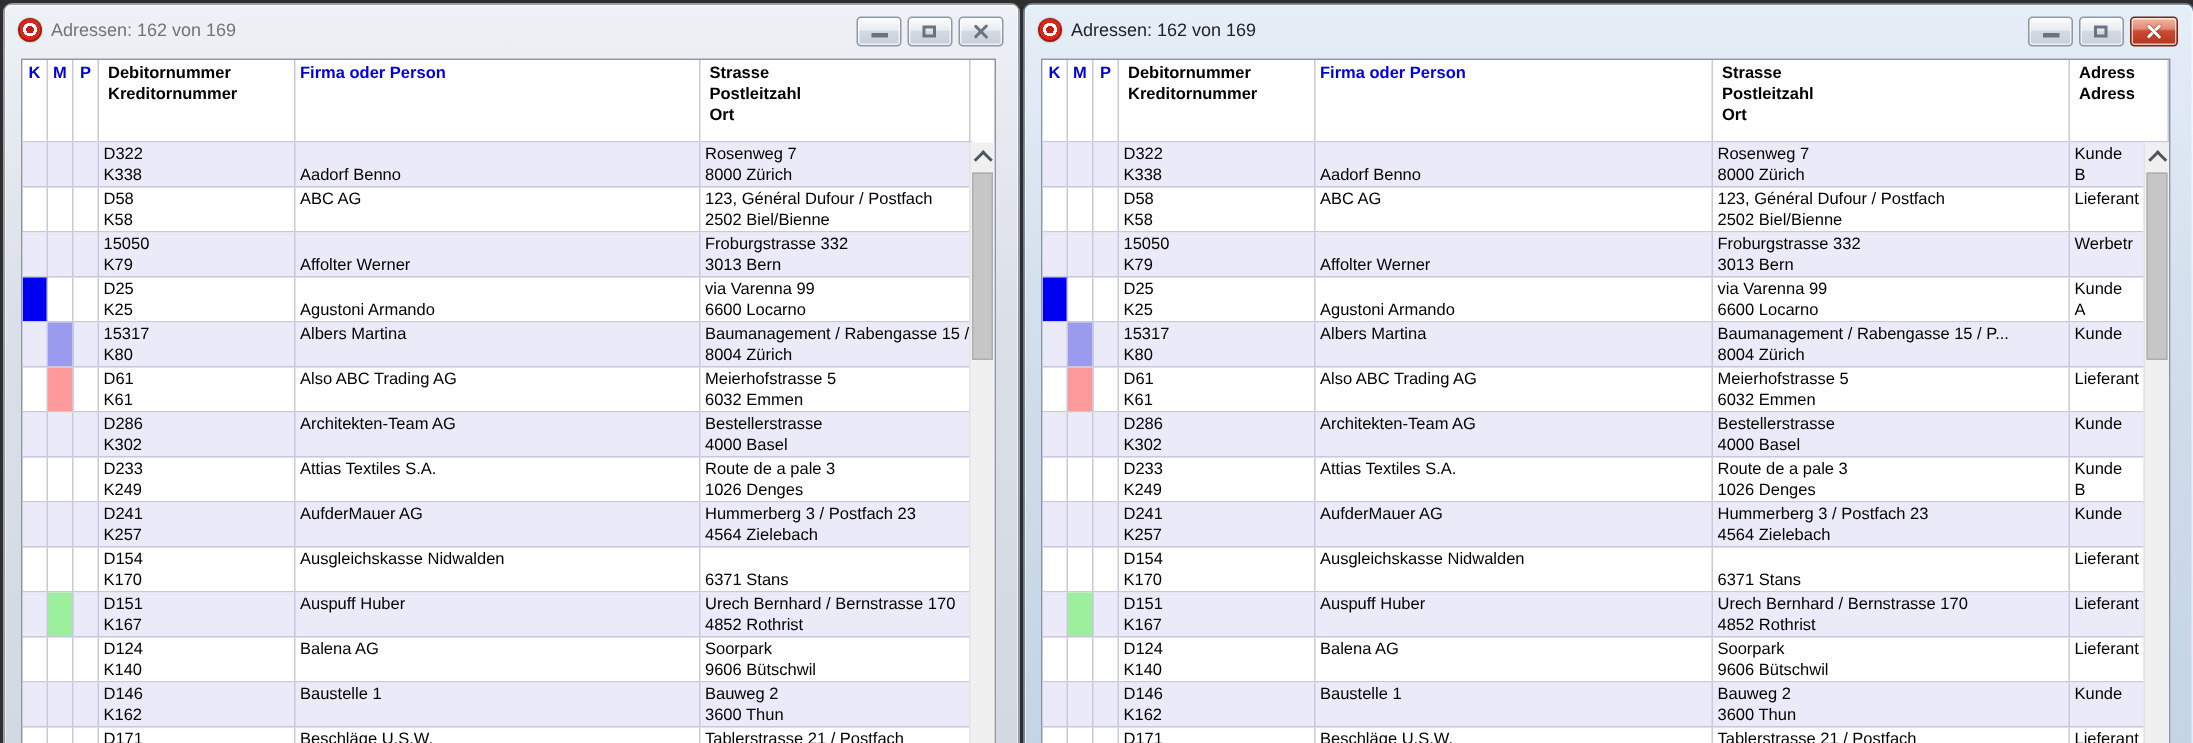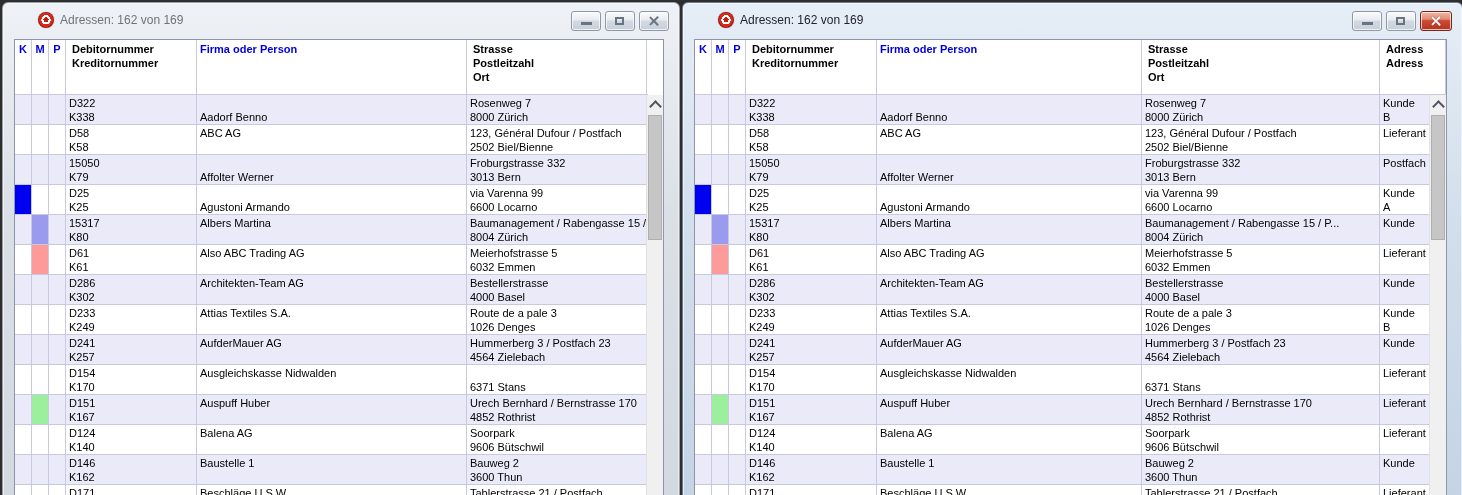--- a/index.html
+++ b/index.html
@@ -4,21 +4,21 @@
 <style>
   html,body{margin:0;padding:0;width:1462px;height:495px;overflow:hidden;background:#2e2e2e;
     font-family:"Liberation Sans","DejaVu Sans",sans-serif;}
   .window{position:absolute;top:2px;height:520px;border-radius:6px 6px 0 0;
     box-shadow:inset 0 0 0 1px rgba(255,255,255,.55);}
   .win-left{left:2px;width:676px;border:1px solid #979fa9;
     background:linear-gradient(#eef1f5,#dade4 40%,#d4dae2 60%,#ccd2da);}
   .win-left{background:linear-gradient(#eef1f5,#dbe0e7 40%,#d2d8e0);}
   .win-right{left:682px;width:779px;border:1px solid #6a7c90;
     background:linear-gradient(#e6eef7,#d2dfec 40%,#c3d3e4);}
-  .titlebar{position:absolute;top:0;left:0;right:0;height:34px;display:flex;align-items:center;padding:0 9px;box-sizing:border-box;margin-left:26px;}
+  .titlebar{position:absolute;top:0;left:0;right:0;height:34px;display:flex;align-items:center;padding:0 9px;box-sizing:border-box;}
   .app-icon{width:16px;height:16px;border-radius:50%;flex:0 0 auto;margin-right:6px;
     background:radial-gradient(circle at 50% 48%,#c01f12 0 2.6px,#ffffff 2.6px 4.6px,#d9281a 4.6px 7px,#9e1a0e 7px 8px);
     box-shadow:0 0 1px rgba(0,0,0,.5);}
   .title-text{font-size:12px;white-space:nowrap;}
   .win-left .title-text{color:#6f747c;}
   .win-right .title-text{color:#20242a;}
   .controls{position:absolute;top:8px;right:10px;display:flex;gap:4px;}
   .ctl{width:30px;height:20px;border-radius:3px;border:1px solid #8f99a5;box-sizing:border-box;
     background:linear-gradient(#fbfcfd,#e7ebf0 45%,#d2d9e1 50%,#c7d0da);position:relative;
     box-shadow:inset 0 0 0 1px rgba(255,255,255,.7);}
@@ -429,21 +429,21 @@
           </div>
           <div class="cell">
             <span class="l1 bold"></span>
             <span class="l2">Affolter Werner</span>
           </div>
           <div class="cell">
             <span class="l1">Froburgstrasse 332</span>
             <span class="l2">3013 Bern</span>
           </div>
           <div class="cell">
-            <span class="l1">Postfach</span>
+            <span class="l1">Werbetr</span>
             <span class="l2"></span>
           </div>
         </div>
         <div class="row">
           <div class="cell kmp" style="background: rgb(0, 0, 240);"></div>
           <div class="cell kmp"></div>
           <div class="cell kmp"></div>
           <div class="cell">
             <span class="l1">D25</span>
             <span class="l2">K25</span>

